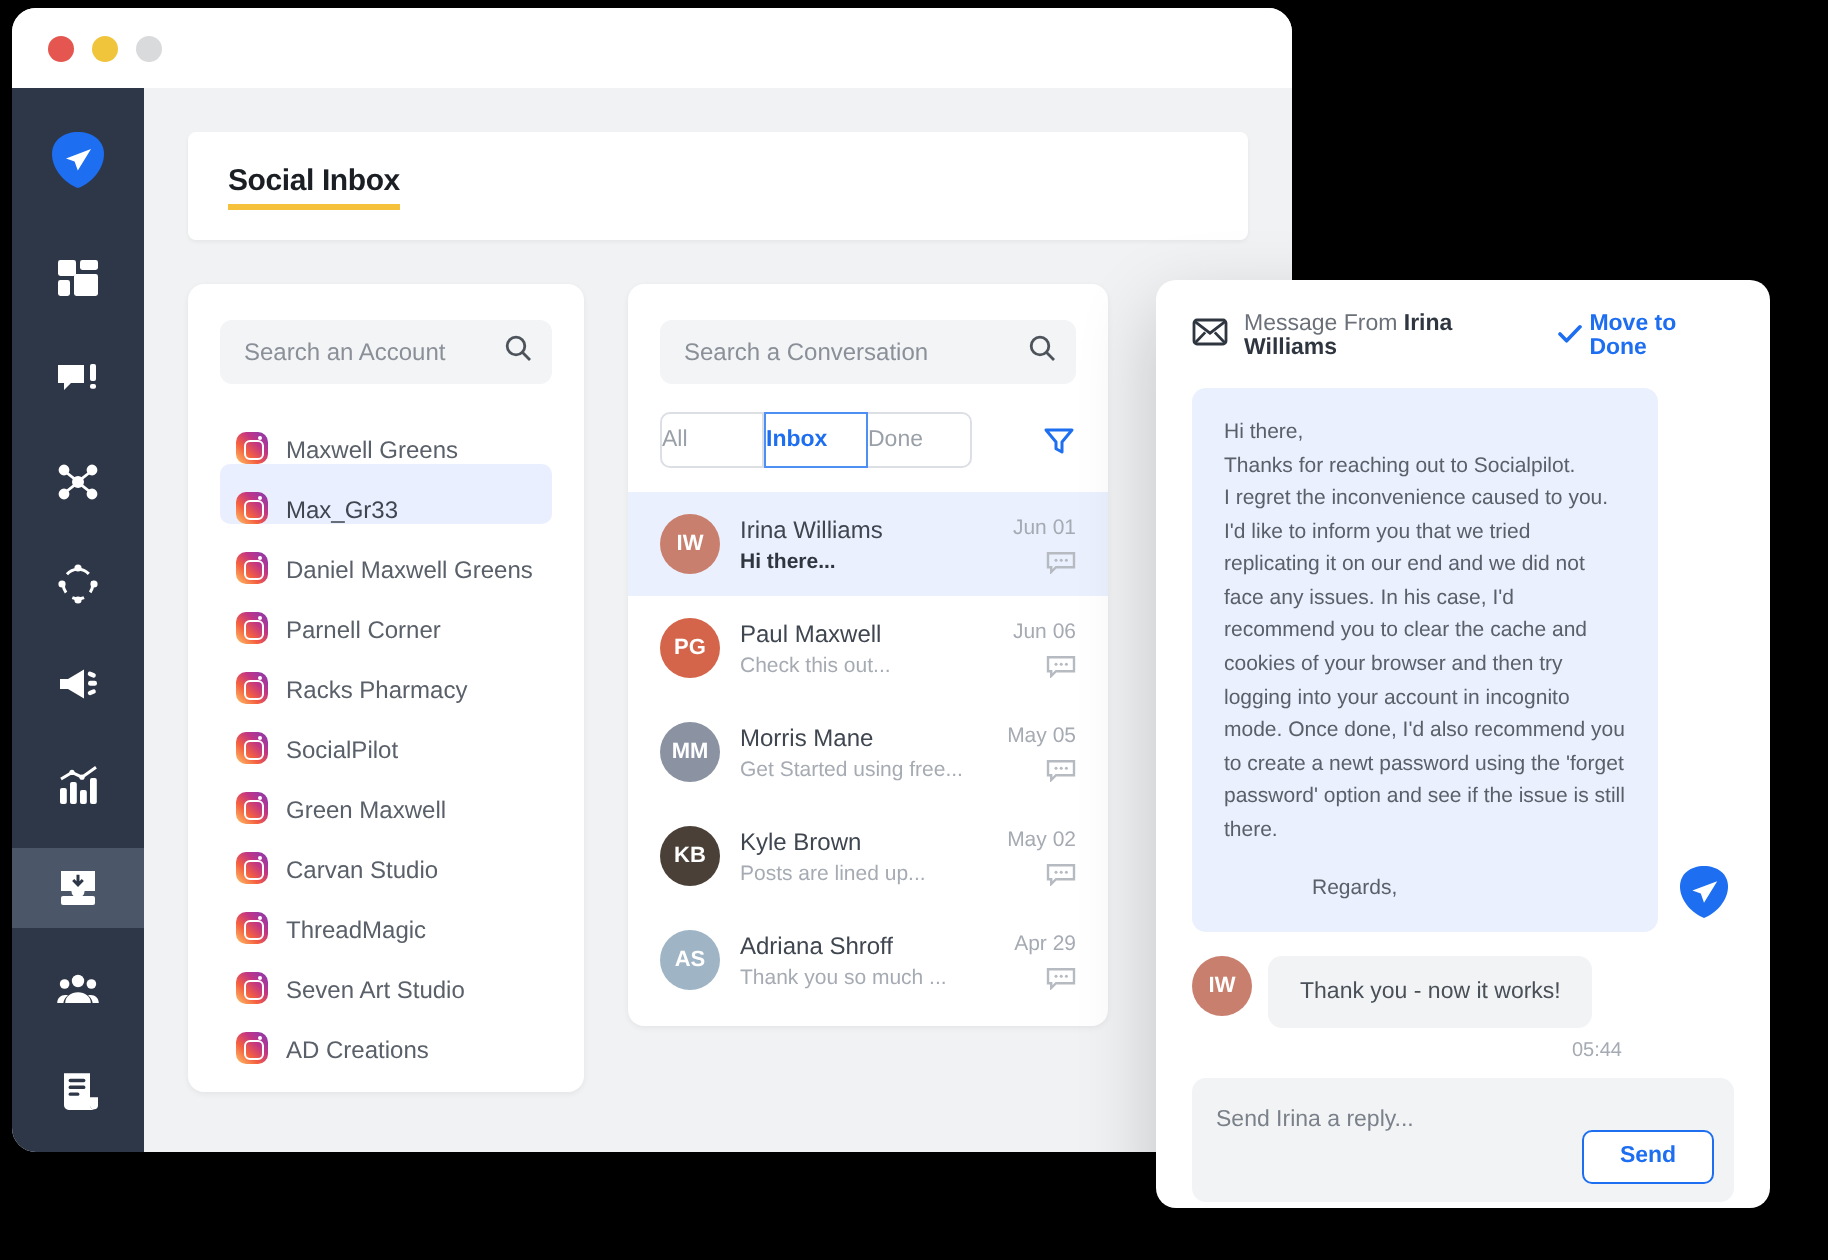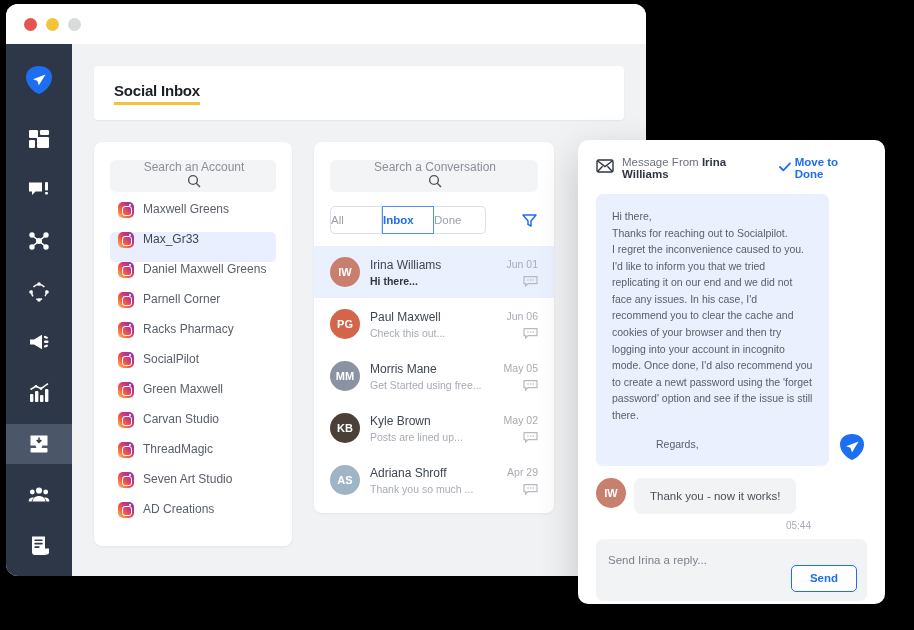--- a/index.html
+++ b/index.html
@@ -67,28 +67,28 @@
   .panel {
     background: #fff; border-radius: 8px;
     box-shadow: 0 1px 3px rgba(0,0,0,.06);
     padding: 18px 16px;
   }
   .panel.accounts { width: 198px; height: 404px; }
   .panel.convos   { width: 240px; height: 371px; padding: 18px 0 0 0; }
 
   .search {
     background: #f3f4f6; border-radius: 6px; height: 32px;
-    display: flex; align-items: center; padding: 0 10px 0 12px; flex-direction: column;
+    display: flex; align-items: center; padding: 0 10px 0 12px;
   }
   .search .ph { flex: 1; font-size: 12px; color: #8a8f98; }
   .search svg { flex: 0 0 auto; }
 
   .acct-list { margin-top: 10px; }
   .acct {
-    display: flex; align-items: flex-start; gap: 9px;
+    display: flex; align-items: flex-end; gap: 9px;
     height: 30px; padding: 0 8px; border-radius: 5px;
     font-size: 12px; color: #5a6069;
   }
   .acct.sel { background: #eaefff; color: #3f4650; }
   .ig {
     width: 16px; height: 16px; border-radius: 5px; flex: 0 0 16px;
     background: linear-gradient(45deg,#fdc468 0%,#f56040 35%,#c13584 65%,#833ab4 100%);
     position: relative;
   }
   .ig::before {

